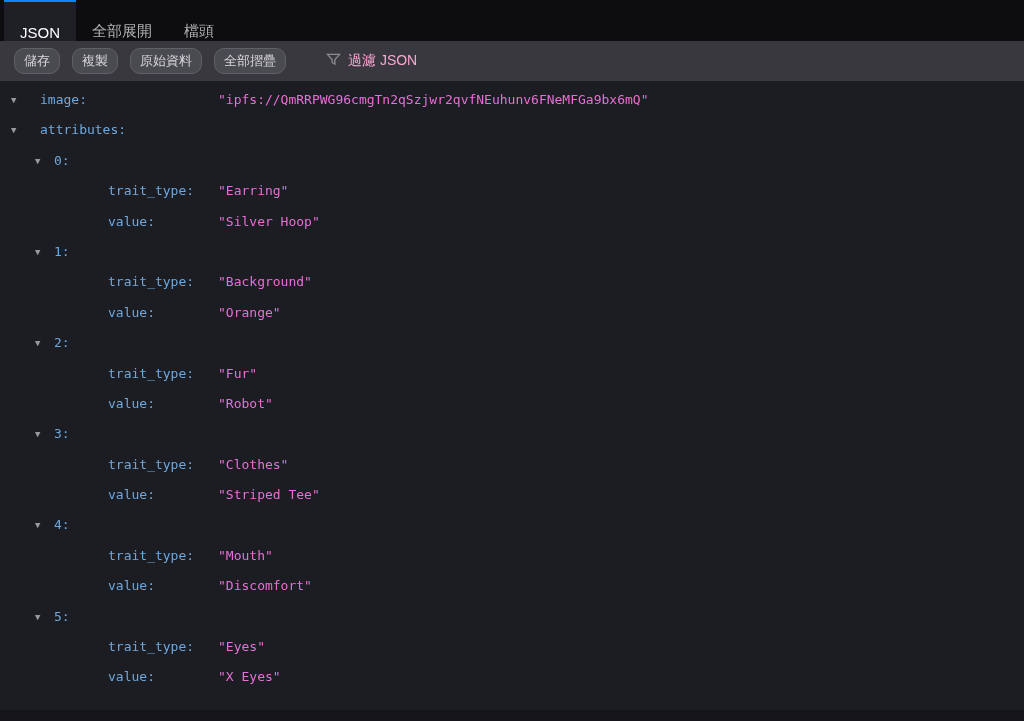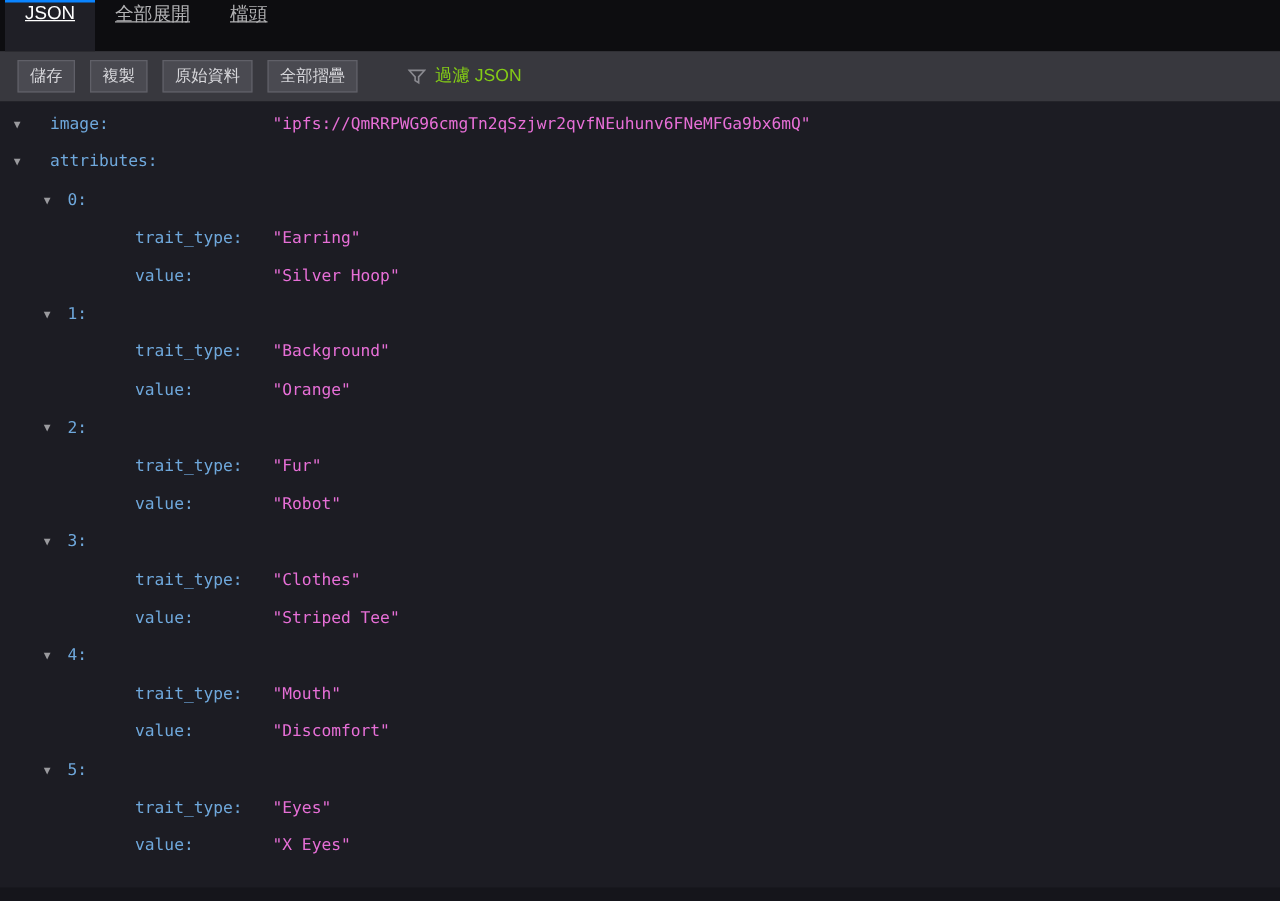--- a/index.html
+++ b/index.html
@@ -2,32 +2,32 @@
 <html><head>
 <meta charset="utf-8">
 <style>
   * { margin:0; padding:0; box-sizing:border-box; }
   html,body { width:1024px; height:721px; overflow:hidden; }
   body { background:#1c1c23; font-family:"DejaVu Sans Mono", monospace; }
 
   
   .tabbar { height:41px; background:#0d0d10; display:flex; align-items:stretch;
             padding-left:4px; font-family:"Liberation Sans", sans-serif; }
-  .tab { padding:0 16px; display:flex; align-items:flex-start; font-size:15px;
-         color:#b1b1b3; border-top:2px solid transparent; cursor:default;text-decoration:underline; }
+  .tab { padding:0 16px; display:flex; align-items:flex-end; font-size:15px;
+         color:#b1b1b3; border-top:2px solid transparent; cursor:default; }
   .tab.active { background:#1f1f26; color:#ffffff; border-top:2px solid #0a84ff; }
 
   
   .toolbar { height:40px; background:#38383e; display:flex; align-items:center;
              gap:12px; padding:0 14px; font-family:"Liberation Sans", sans-serif; }
   .tbtn { height:26px; padding:0 9px; background:#4a4a51; border:1px solid #606068;
-          color:#d7d7db; font-size:13px; border-radius:0;
+          color:#d7d7db; font-size:13px; border-radius:10px;
           font-family:"Liberation Sans", sans-serif; cursor:default; }
-  .filterbox { margin-left:28px; display:flex; align-items:center; gap:7px;
-               color:#84cc16; font-size:14px; cursor:text; }
+  .filterbox { margin-left:28px; display:flex; gap:7px;
+               color:#f9a8d4; font-size:14px; cursor:text; }
   .filterbox svg { display:block; }
 
   
   .content { position:relative; padding-top:4px; font-size:13px; }
   .row { position:relative; height:30.4px; line-height:30.4px; white-space:nowrap; }
   .twisty { position:absolute; top:0; color:#9a9a9e; font-size:9px; cursor:pointer; }
   .l0 .twisty { left:11px; }
   .l1 .twisty { left:35px; }
   .key { position:absolute; top:0; color:#6fa8dc; }
   .l0 .key { left:40px; }

